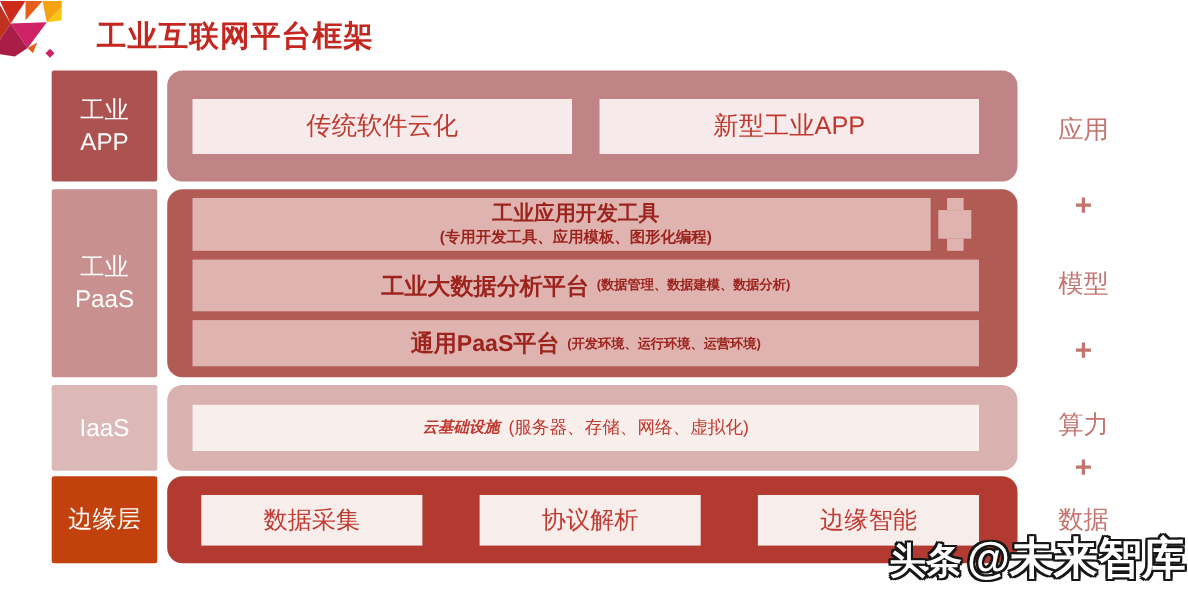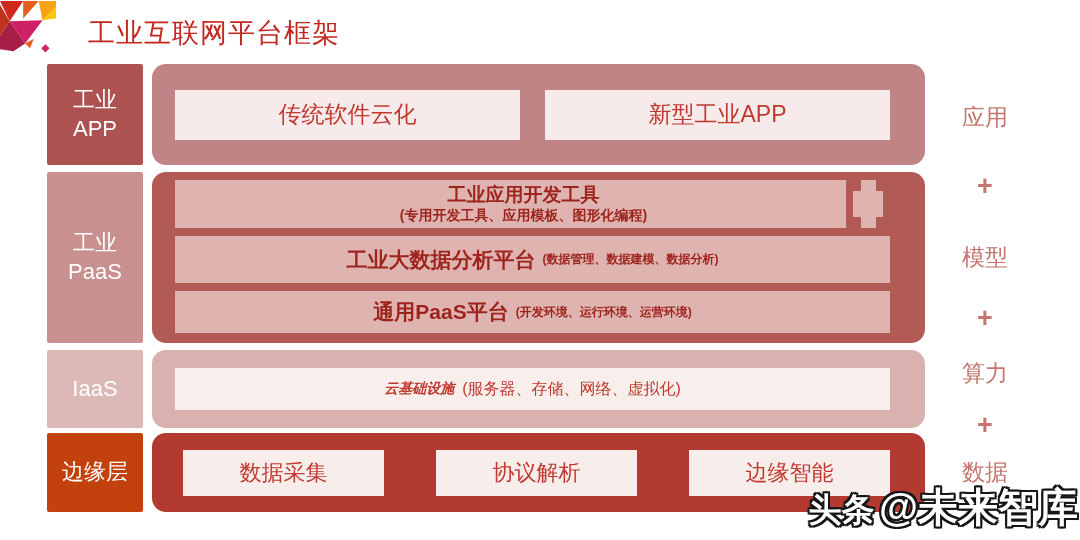--- a/index.html
+++ b/index.html
@@ -4,21 +4,21 @@
 <style>
   * { margin:0; padding:0; box-sizing:border-box; }
   html,body { background:#ffffff; }
   .page {
     position:relative; width:1080px; height:540px; background:#ffffff;
     overflow:hidden; font-family:"Liberation Sans","DejaVu Sans",sans-serif;
   }
   
   .brand-logo { position:absolute; left:0; top:0; width:58px; height:60px; }
   .page-title {
-    position:absolute; left:88px; top:15px; font-size:27px; font-weight:normal;
+    position:absolute; left:88px; top:15px; font-size:27px; font-weight:bold;
     color:#c42620; letter-spacing:1px; white-space:nowrap;
   }
   .ccid { position:absolute; left:903px; top:14px; white-space:nowrap; }
   .ccid .en { font-size:32px; font-weight:bold; color:#cb2027; letter-spacing:-1px; }
   .ccid .cn { font-size:29px; font-weight:bold; color:#3b3b3b; margin-left:7px; }
   
   .llbl {
     position:absolute; left:47px; width:96px; color:#ffffff;
     display:flex; flex-direction:column; align-items:center; justify-content:center;
     font-size:22px; line-height:1.28; border-radius:2px; text-align:center;
@@ -63,21 +63,21 @@
   .paas-bottom { height:42px; }
   
   .connector { width:44px; display:flex; flex-direction:column; align-items:center; justify-content:center; }
   .connector .tab { width:15px; height:11px; background:#dfb4b0; }
   .connector .mid { width:30px; height:26px; background:#dfb4b0; }
   
   .rlbl { position:absolute; left:938px; width:94px; text-align:center;
           color:#c4756f; font-size:23px; white-space:nowrap; }
   .rplus { font-size:27px; font-weight:bold; }
   .r1 { top:102px; } .r2 { top:171px; } .r3 { top:242px; } .r4 { top:303px; }
-  .r5 { top:358px; } .r6 { top:410px; } .r7 { top:457px; }
+  .r5 { top:371px; } .r6 { top:410px; } .r7 { top:457px; }
   
   .watermark {
     position:absolute; right:2px; bottom:5px; color:#ffffff; font-weight:bold;
     white-space:nowrap;
     text-shadow:-2px -2px 0 #161616, 2px -2px 0 #161616, -2px 2px 0 #161616,
                  2px 2px 0 #161616, 0 -2px 0 #161616, 0 2px 0 #161616,
                 -2px 0 0 #161616, 2px 0 0 #161616;
   }
   .watermark .wp { font-size:33px; }
   .watermark .wh { font-size:40px; }

